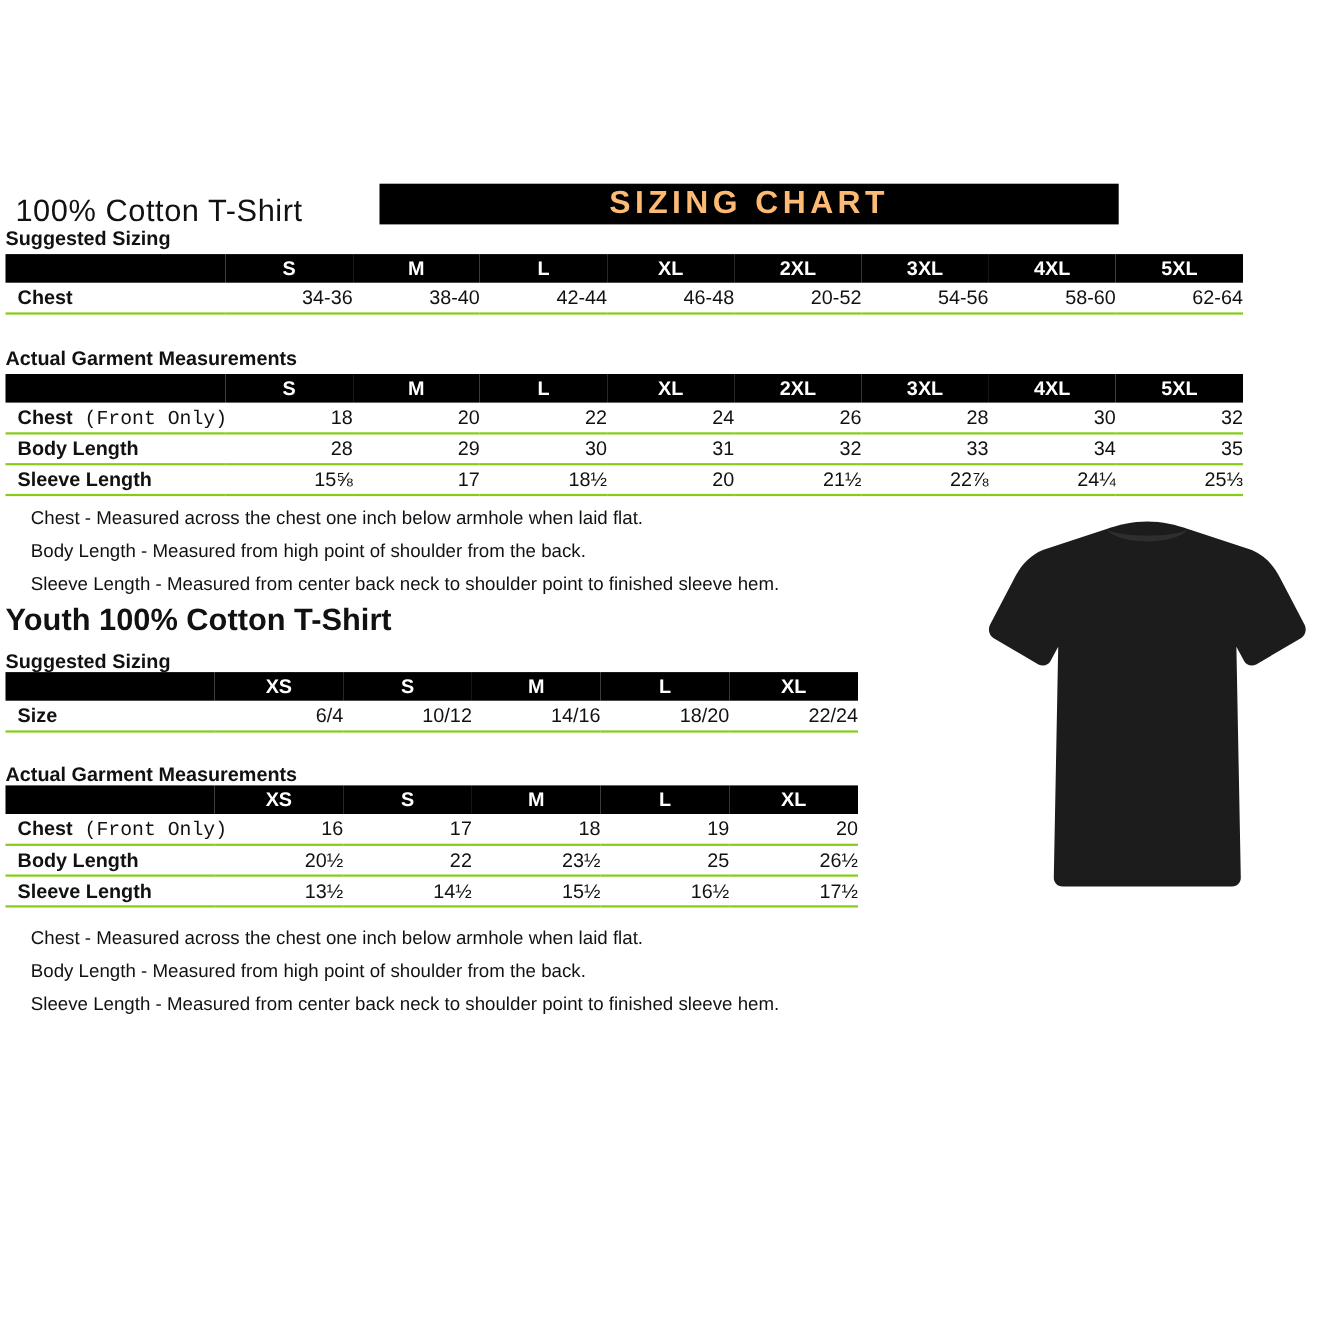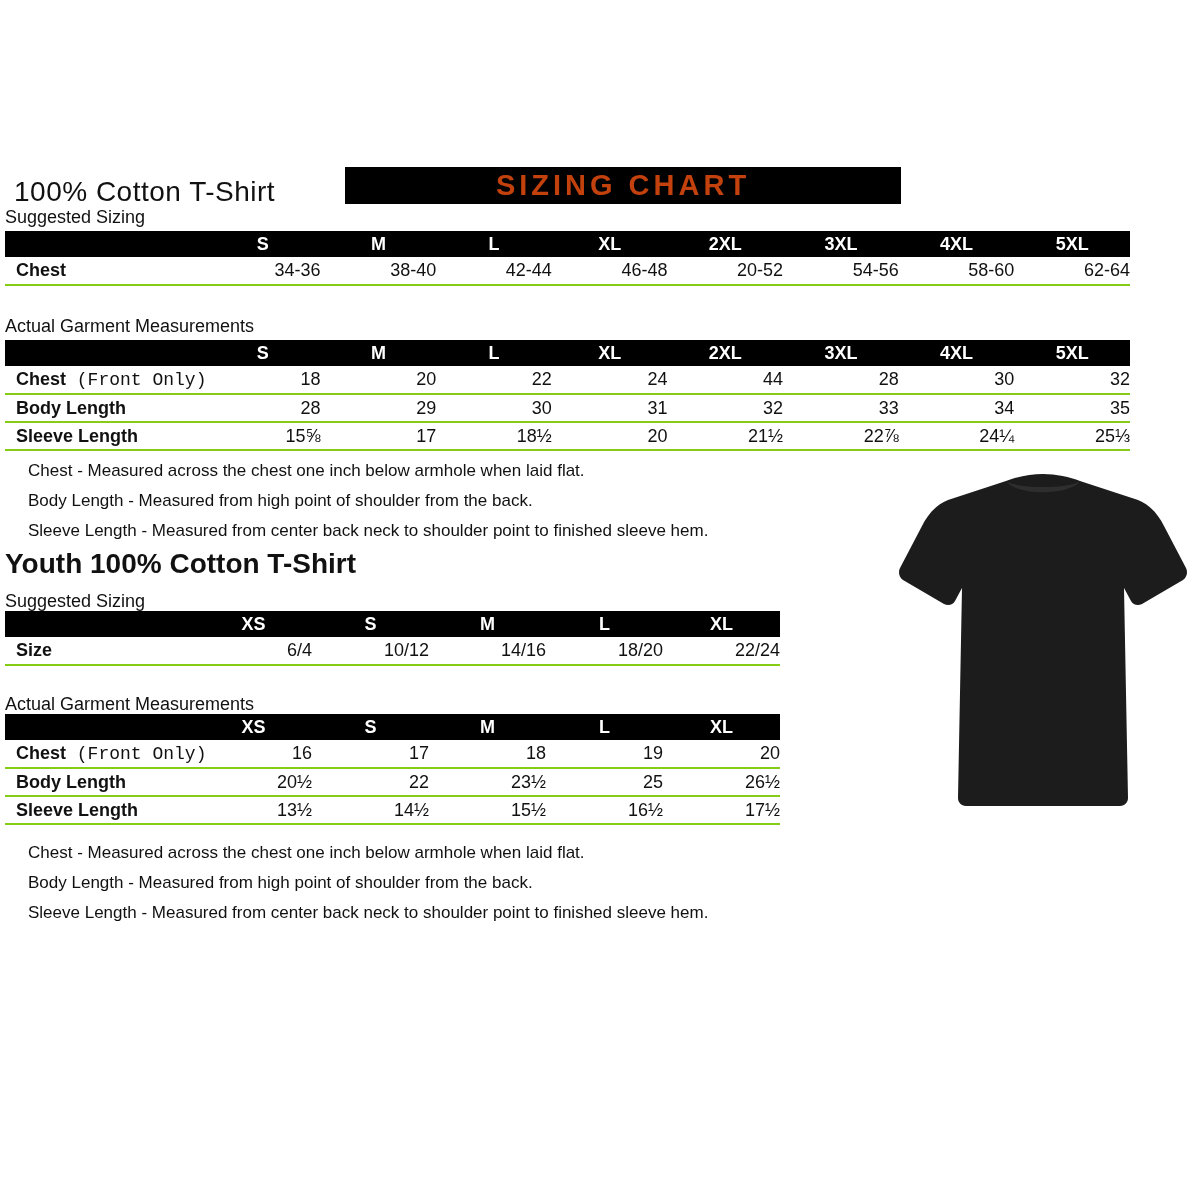--- a/index.html
+++ b/index.html
@@ -1,25 +1,25 @@
 <!DOCTYPE html>
 <html><head>
 <meta charset="utf-8">
 <style>
   * { margin:0; padding:0; box-sizing:border-box; }
   html,body { width:1200px; height:1200px; background:#ffffff; }
   body { font-family:"Liberation Sans", sans-serif; color:#111111; position:relative; }
   .abs { position:absolute; }
 
   .page-title { left:14px; top:176px; font-size:28px; font-weight:400; letter-spacing:0.5px; }
-  .banner { left:345px; top:167px; width:556px; height:37px; background:#000;
-            color:#c2410c; display:flex; align-items:center; justify-content:center;
+  .banner { left:345px; top:167px; width:672px; height:37px; background:#000;
+            color:#fdba74; display:flex; align-items:center; justify-content:center;
             font-size:29px; font-weight:bold; letter-spacing:4px; }
 
-  .section-label { left:5px; font-size:18px; }
+  .section-label { left:5px; font-size:18px;font-weight:bold; }
 
   table.tbl { position:absolute; left:5px; border-collapse:collapse; table-layout:fixed; font-size:18px; }
   table.adult { width:1125px; }
   table.youth { width:775px; }
   table.adult col.c-lbl { width:200px; }
   table.youth col.c-lbl { width:190px; }
   th.hdr { background:#000; color:#fff; font-weight:bold; height:26px; text-align:center; font-size:18px; }
   tr.brow { height:28px; border-bottom:2px solid #84cc16; }
   td.lbl { font-weight:bold; text-align:left; padding-left:11px; white-space:nowrap; }
   td.lbl .suffix { font-weight:normal;font-family:Liberation Mono, monospace; }
@@ -107,21 +107,21 @@
       <th class="hdr">5XL</th>
     </tr>
   </thead>
   <tbody>
     <tr class="brow">
       <td class="lbl"><span>Chest</span><span class="suffix"> (Front Only)</span></td>
       <td class="val">18</td>
       <td class="val">20</td>
       <td class="val">22</td>
       <td class="val">24</td>
-      <td class="val">44</td>
+      <td class="val">26</td>
       <td class="val">28</td>
       <td class="val">30</td>
       <td class="val">32</td>
     </tr>
     <tr class="brow">
       <td class="lbl">Body Length</td>
       <td class="val">28</td>
       <td class="val">29</td>
       <td class="val">30</td>
       <td class="val">31</td>

